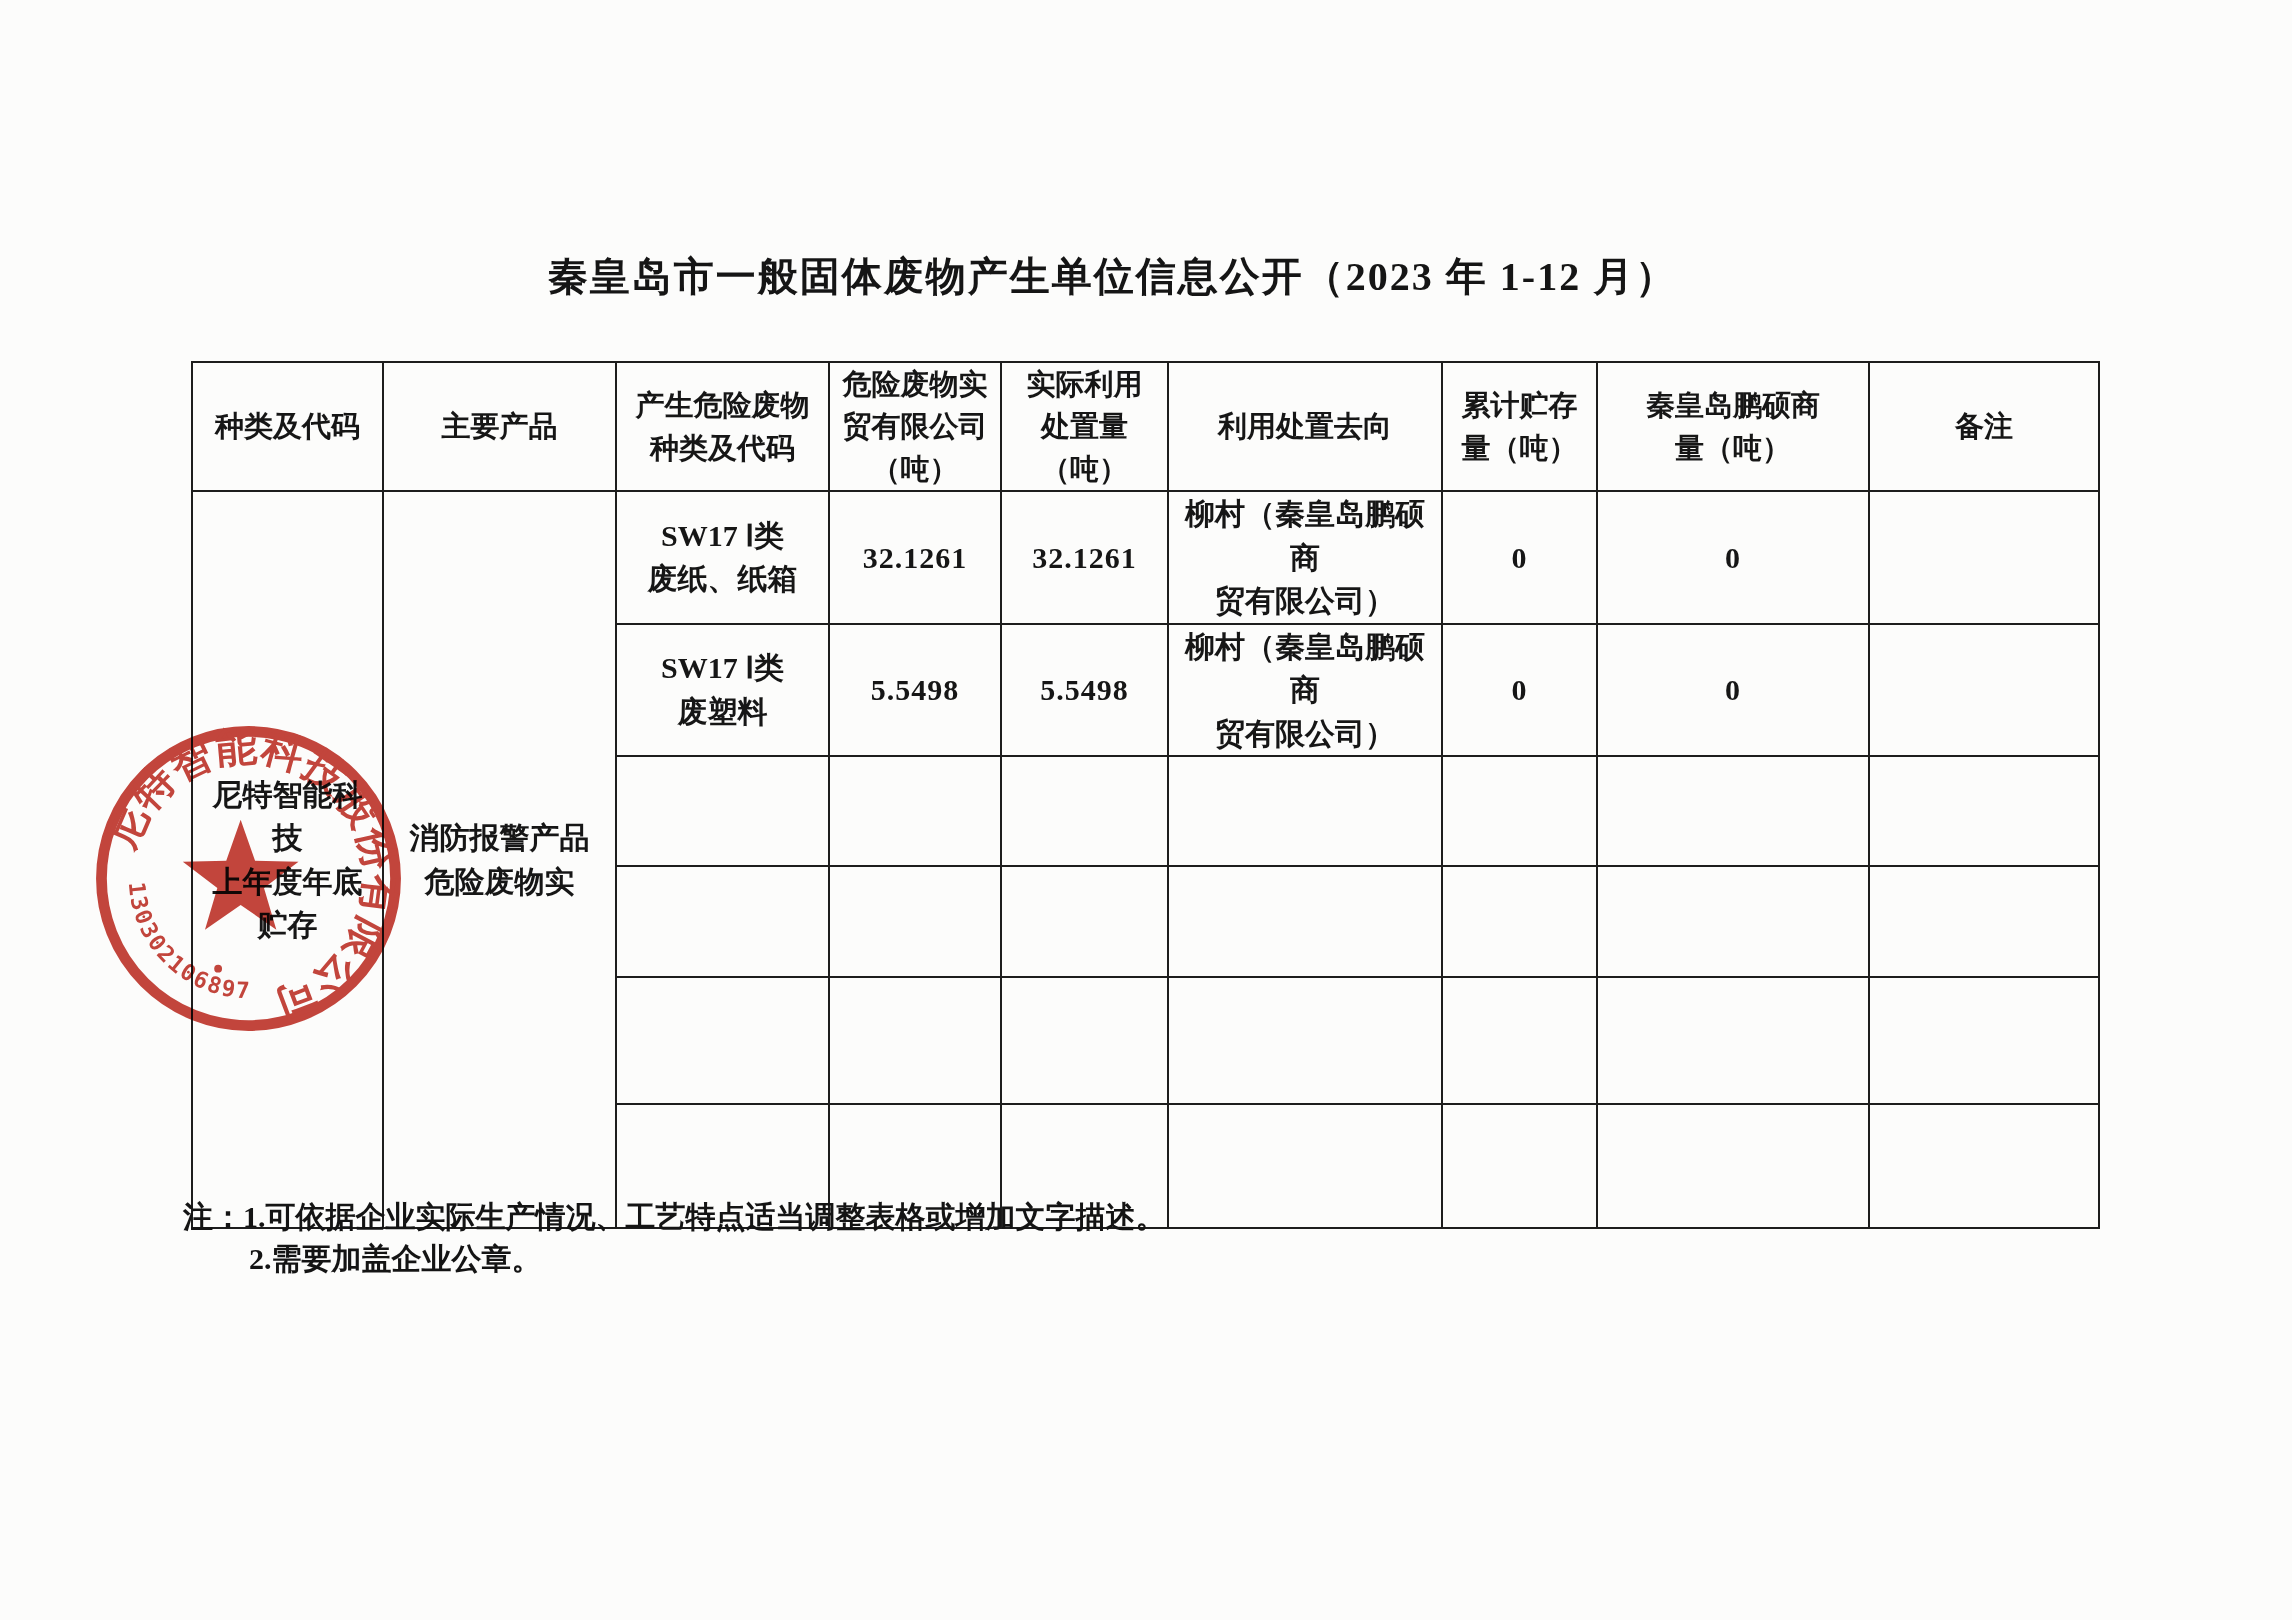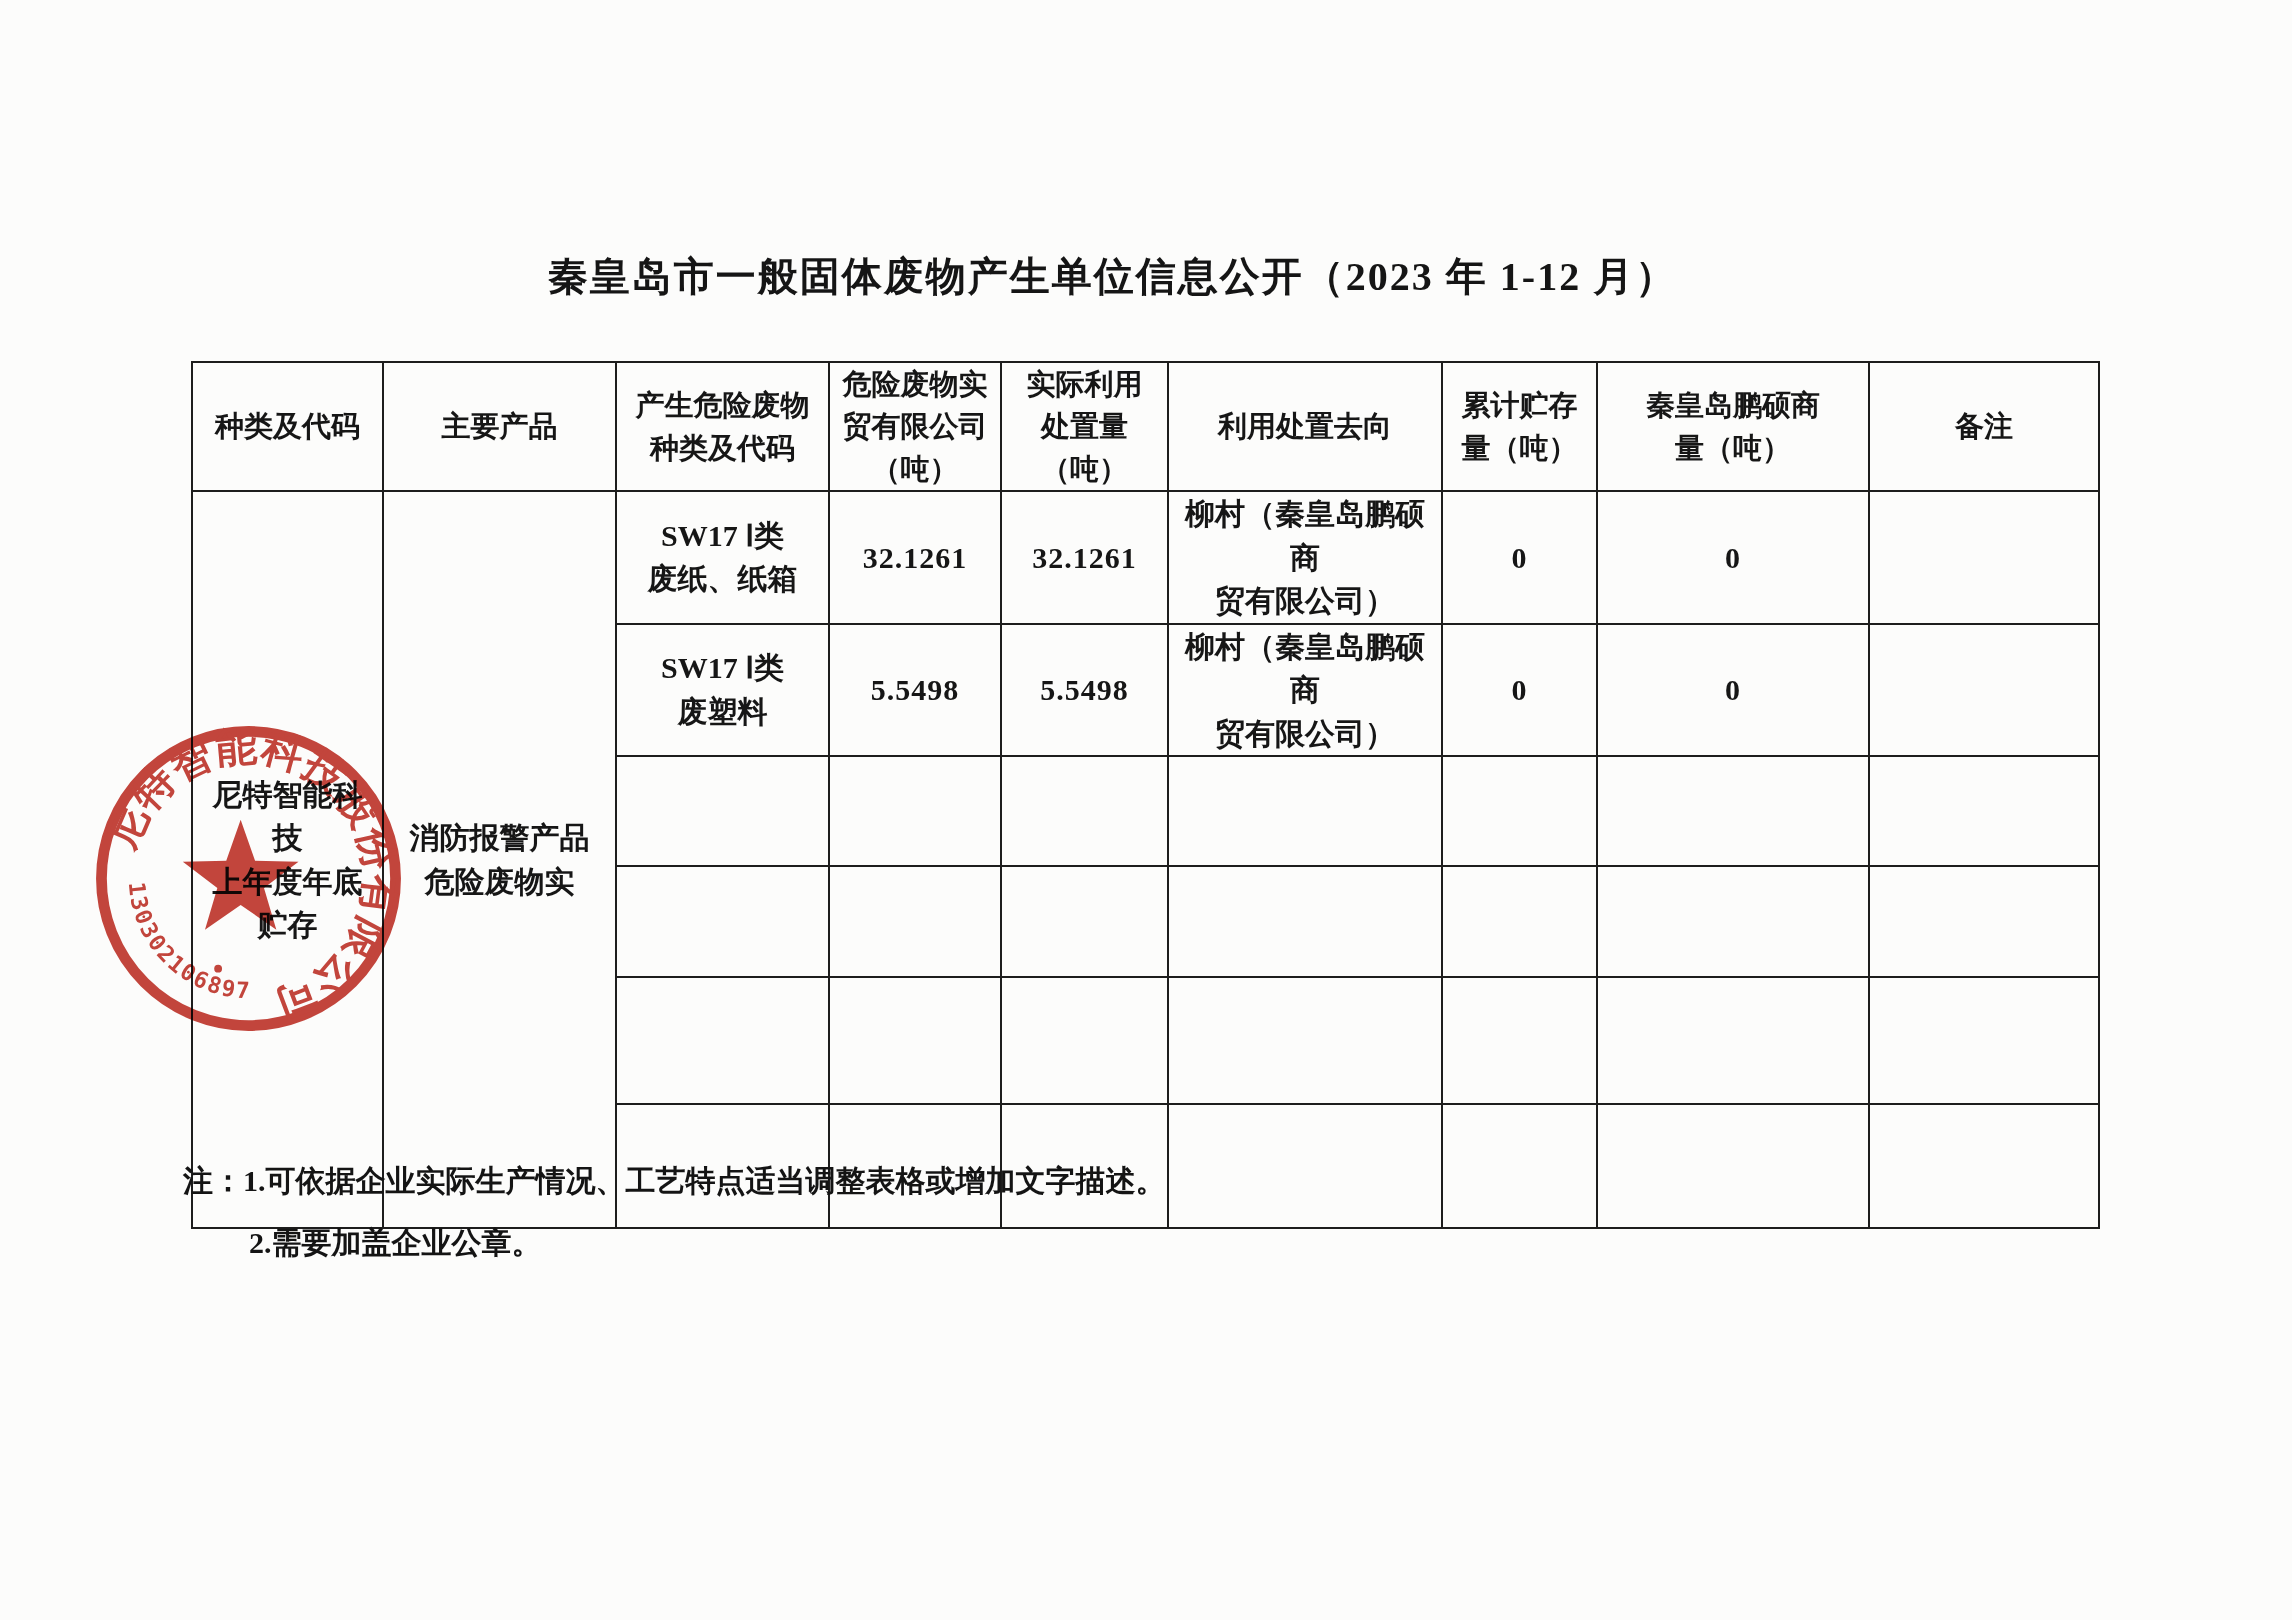--- a/index.html
+++ b/index.html
@@ -23,25 +23,25 @@
     border:2px solid #1d1d1d;
     text-align:center;vertical-align:middle;
     padding:0 5.9px;box-sizing:border-box;
     font-weight:bold;font-size:30px;line-height:1.45;
     white-space:pre-line;color:#161616;
     font-family:"Liberation Serif", serif;
   }
   table.main th{font-size:29px;}
   td.num{font-size:31px;letter-spacing:1px;}
   .notes{
-    position:absolute;left:183px;top:1166px;
+    position:absolute;left:183px;top:1202px;
     font-size:30px;font-weight:bold;color:#141414;line-height:1.0;
     font-family:"Liberation Serif", serif;
   }
-  .note-line2{margin-left:66px;margin-top:32px;}
+  .note-line2{margin-left:66px;margin-top:12px;}
   .stamp{
     position:absolute;left:74px;top:704px;width:349px;height:349px;
     mix-blend-mode:multiply;opacity:0.92;pointer-events:none;
   }
   .stamp text{font-family:"Liberation Serif", serif;font-weight:bold;}
   .stamp .serial{font-family:"DejaVu Sans Mono", monospace;font-weight:bold;letter-spacing:2px;}
 </style>
 </head>
 <body>
 

